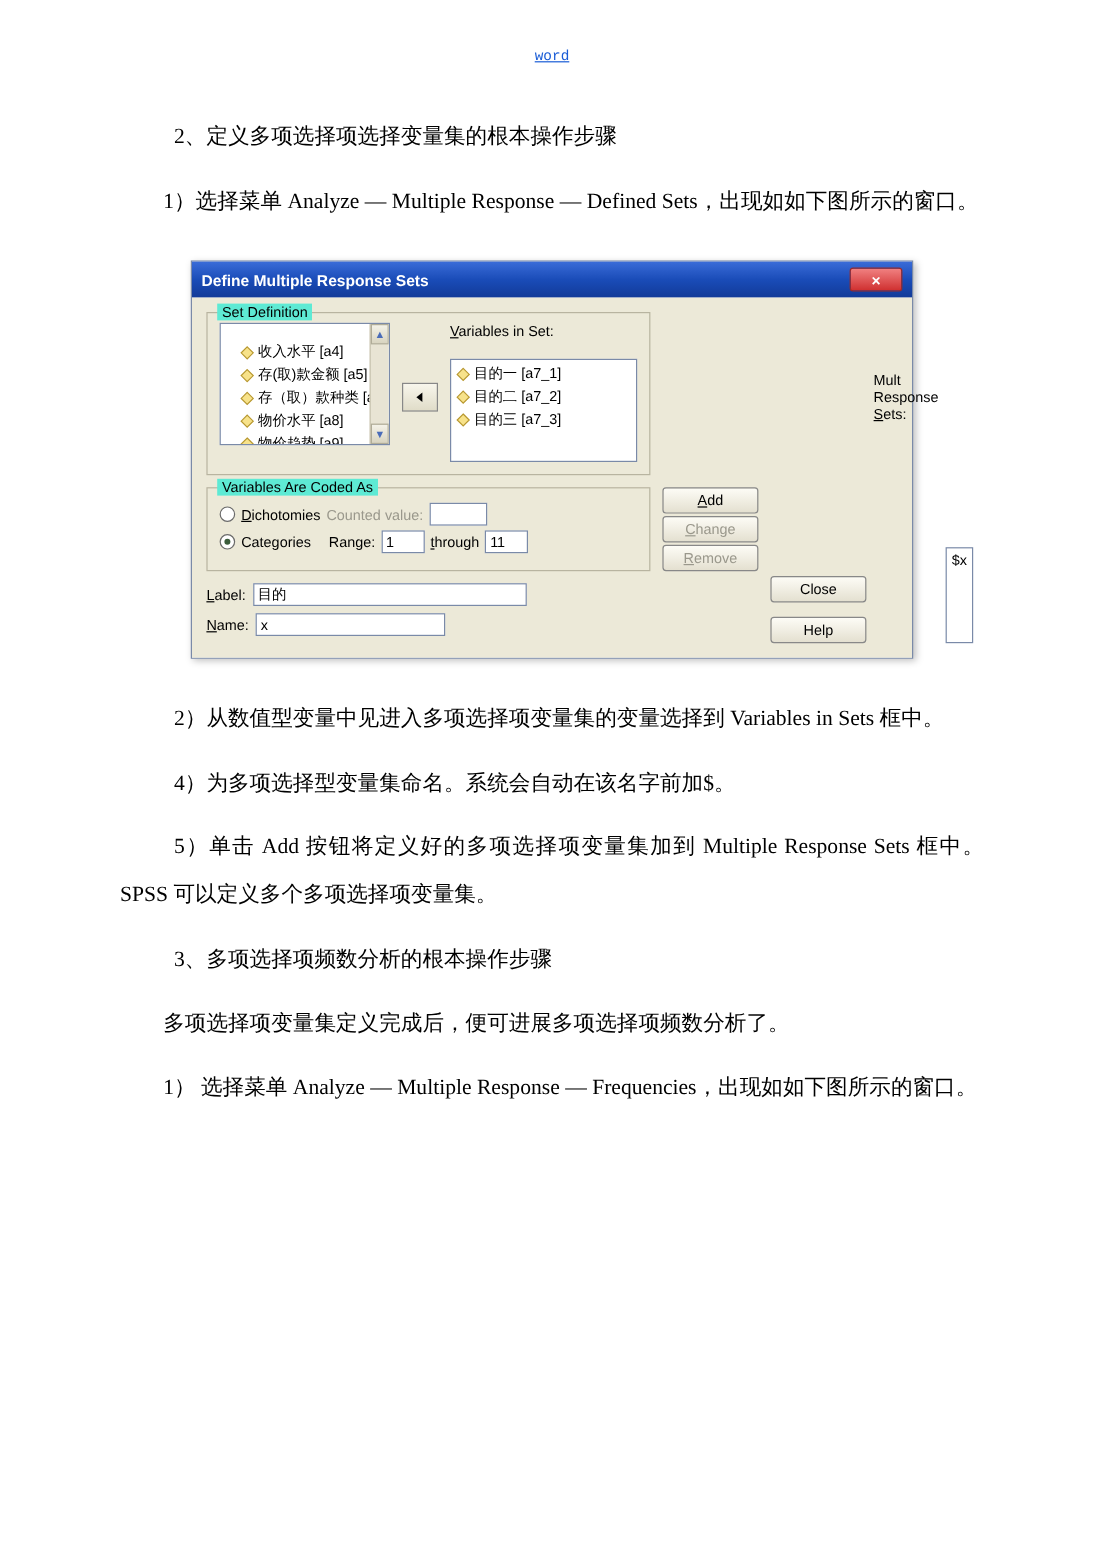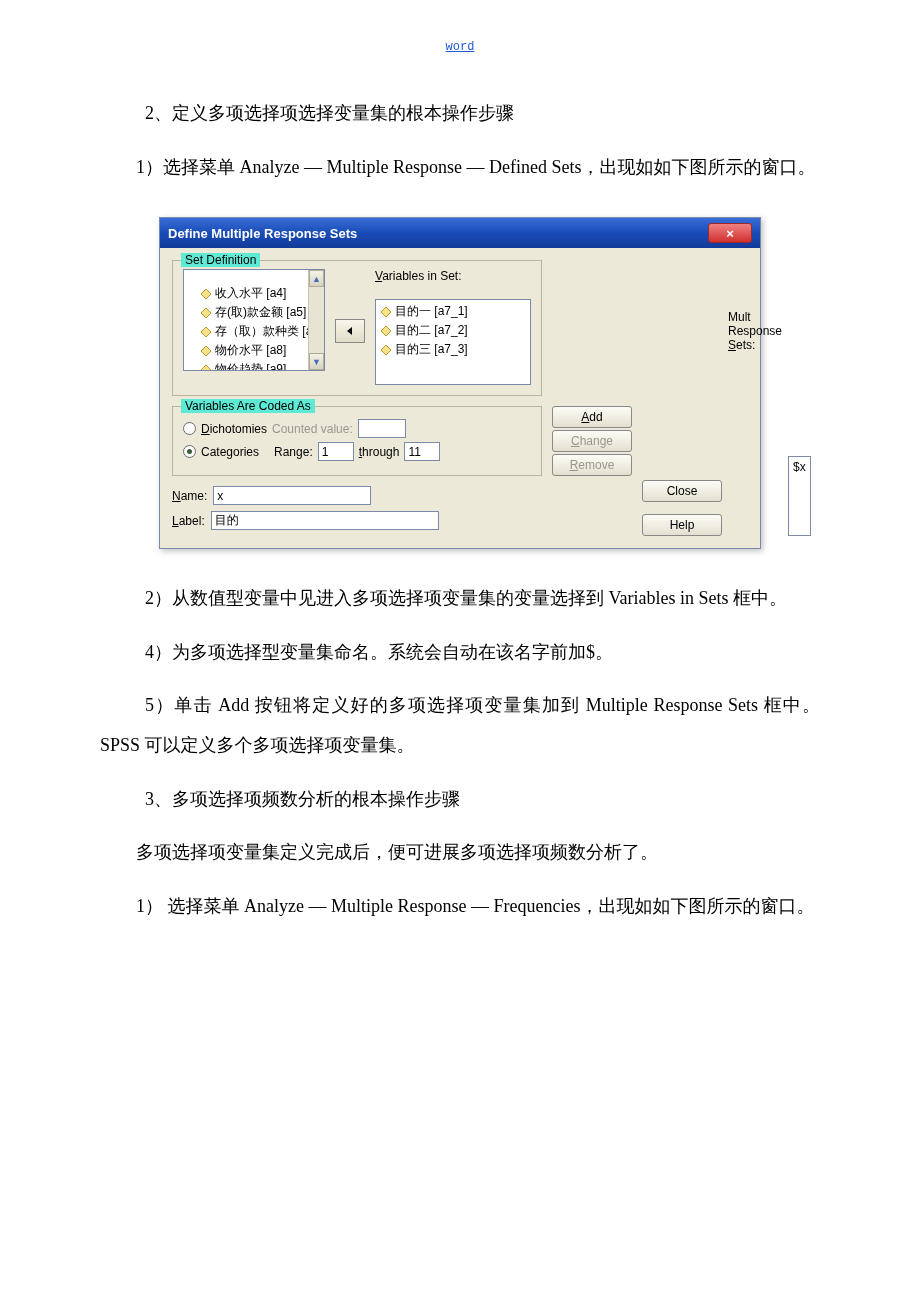--- a/index.html
+++ b/index.html
@@ -151,26 +151,26 @@
             <span class="radio on"></span>
             <span>Categories</span>
             <span style="margin-left:10px">Range:</span>
             <span class="txt-input" style="width:28px">1</span>
             <span><span class="under">t</span>hrough</span>
             <span class="txt-input" style="width:28px">11</span>
           </div>
         </div>
 
         <div class="field-row">
+          <span><span class="under">L</span>abel:</span>
+          <span class="txt-input" style="width:220px">目的</span>
+        </div>
+        <div class="field-row">
           <span><span class="under">N</span>ame:</span>
           <span class="txt-input" style="width:150px">x</span>
-        </div>
-        <div class="field-row">
-          <span><span class="under">L</span>abel:</span>
-          <span class="txt-input" style="width:220px">目的</span>
         </div>
       </div>
 
       <div style="display:flex;flex-direction:column;justify-content:flex-end;padding-bottom:60px">
         <div class="mid-btns">
           <div class="dlg-btn"><span class="under">A</span>dd</div>
           <div class="dlg-btn disabled"><span class="under">C</span>hange</div>
           <div class="dlg-btn disabled"><span class="under">R</span>emove</div>
         </div>
       </div>

